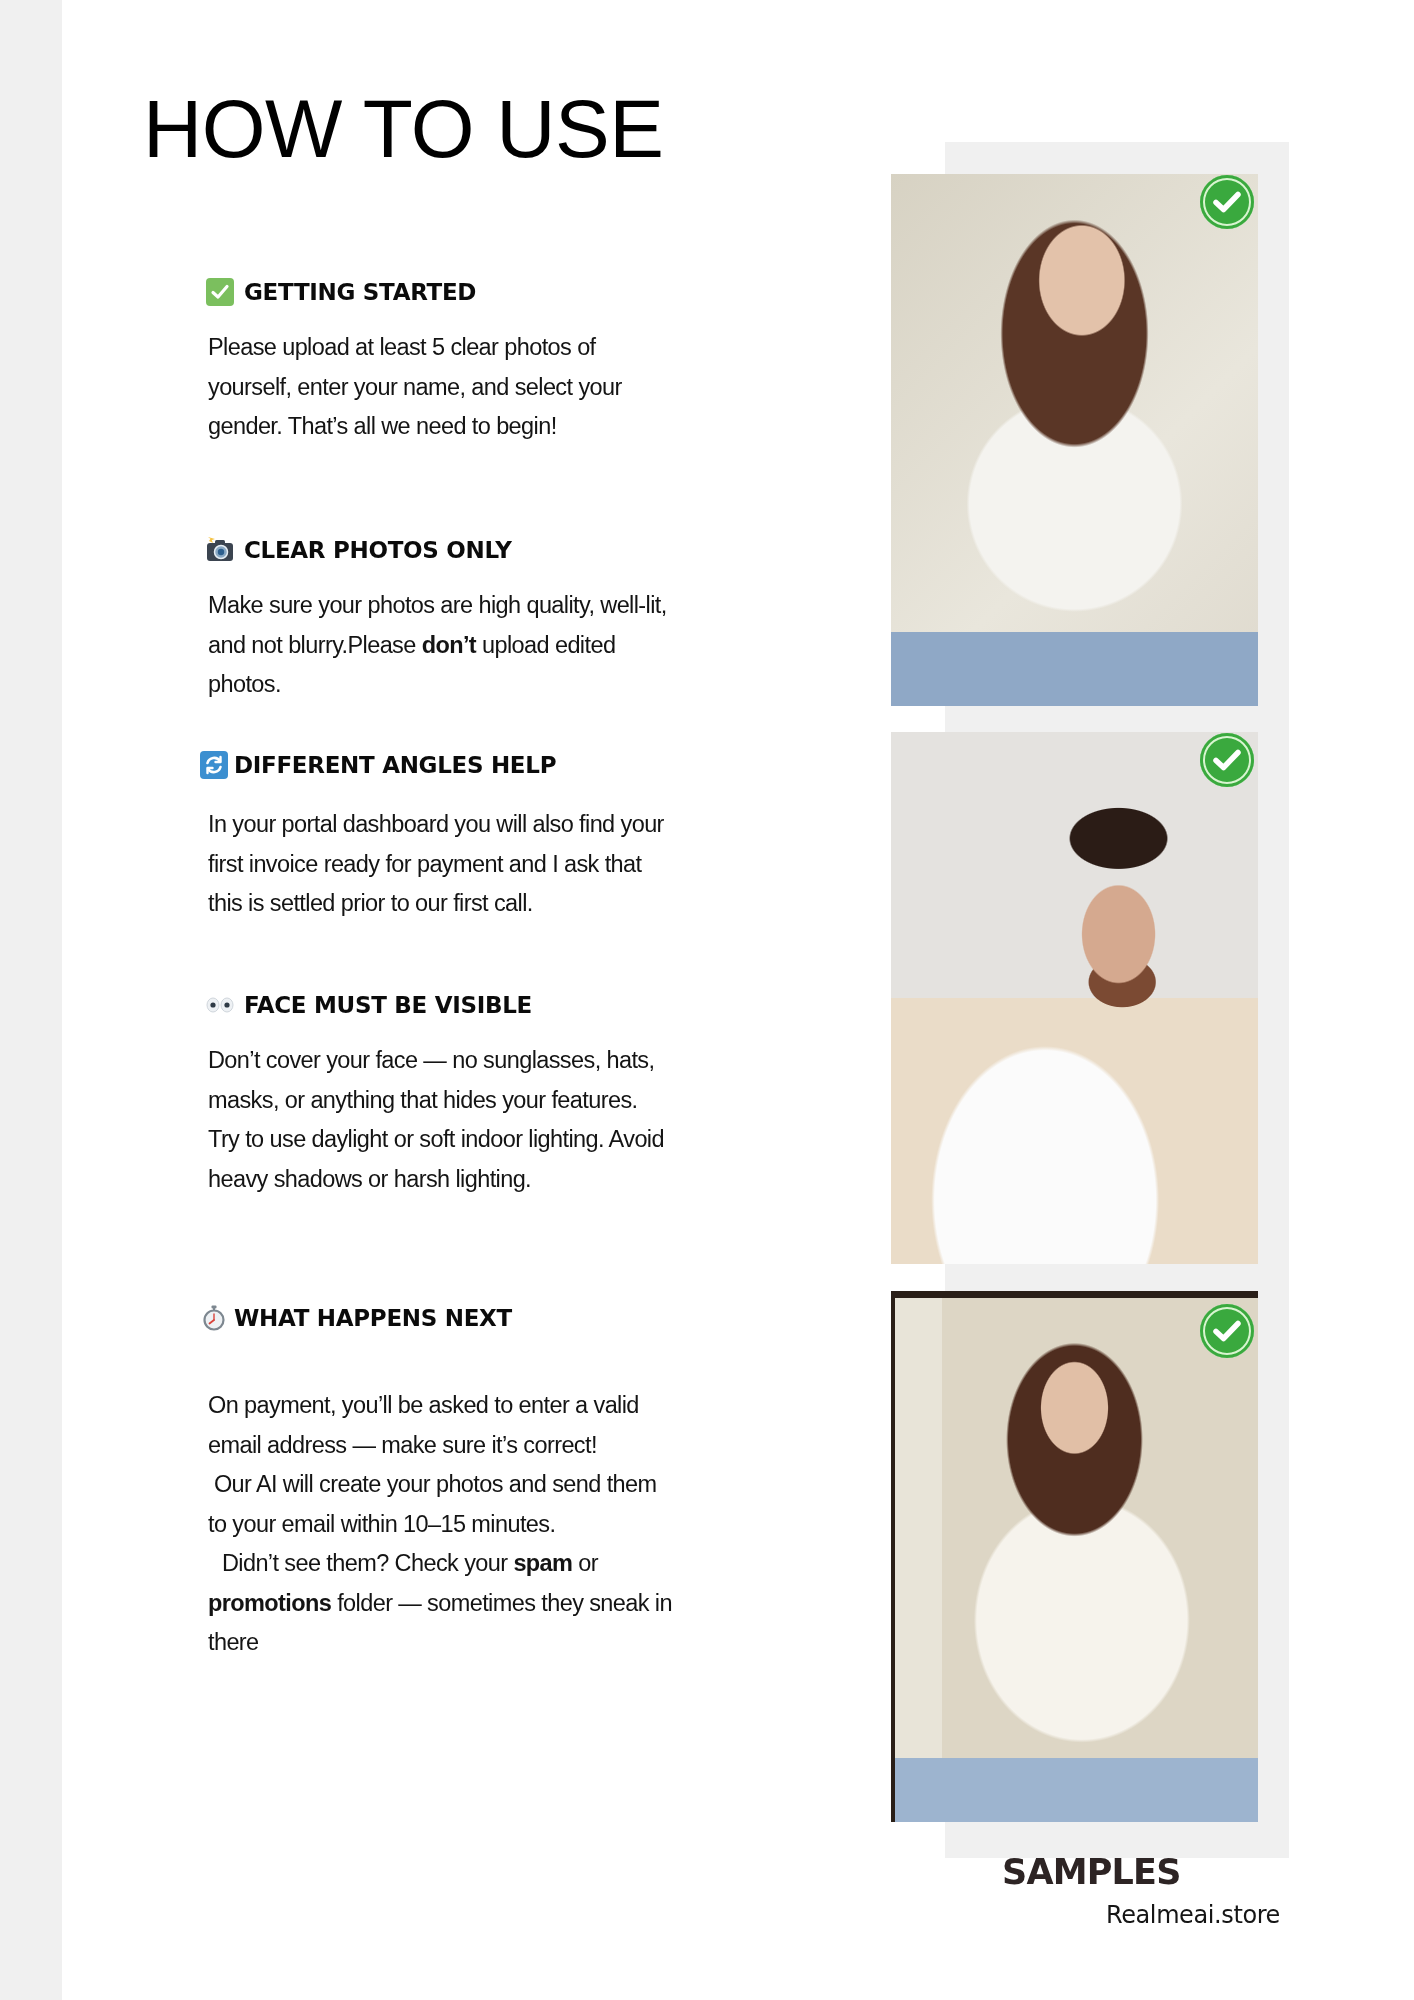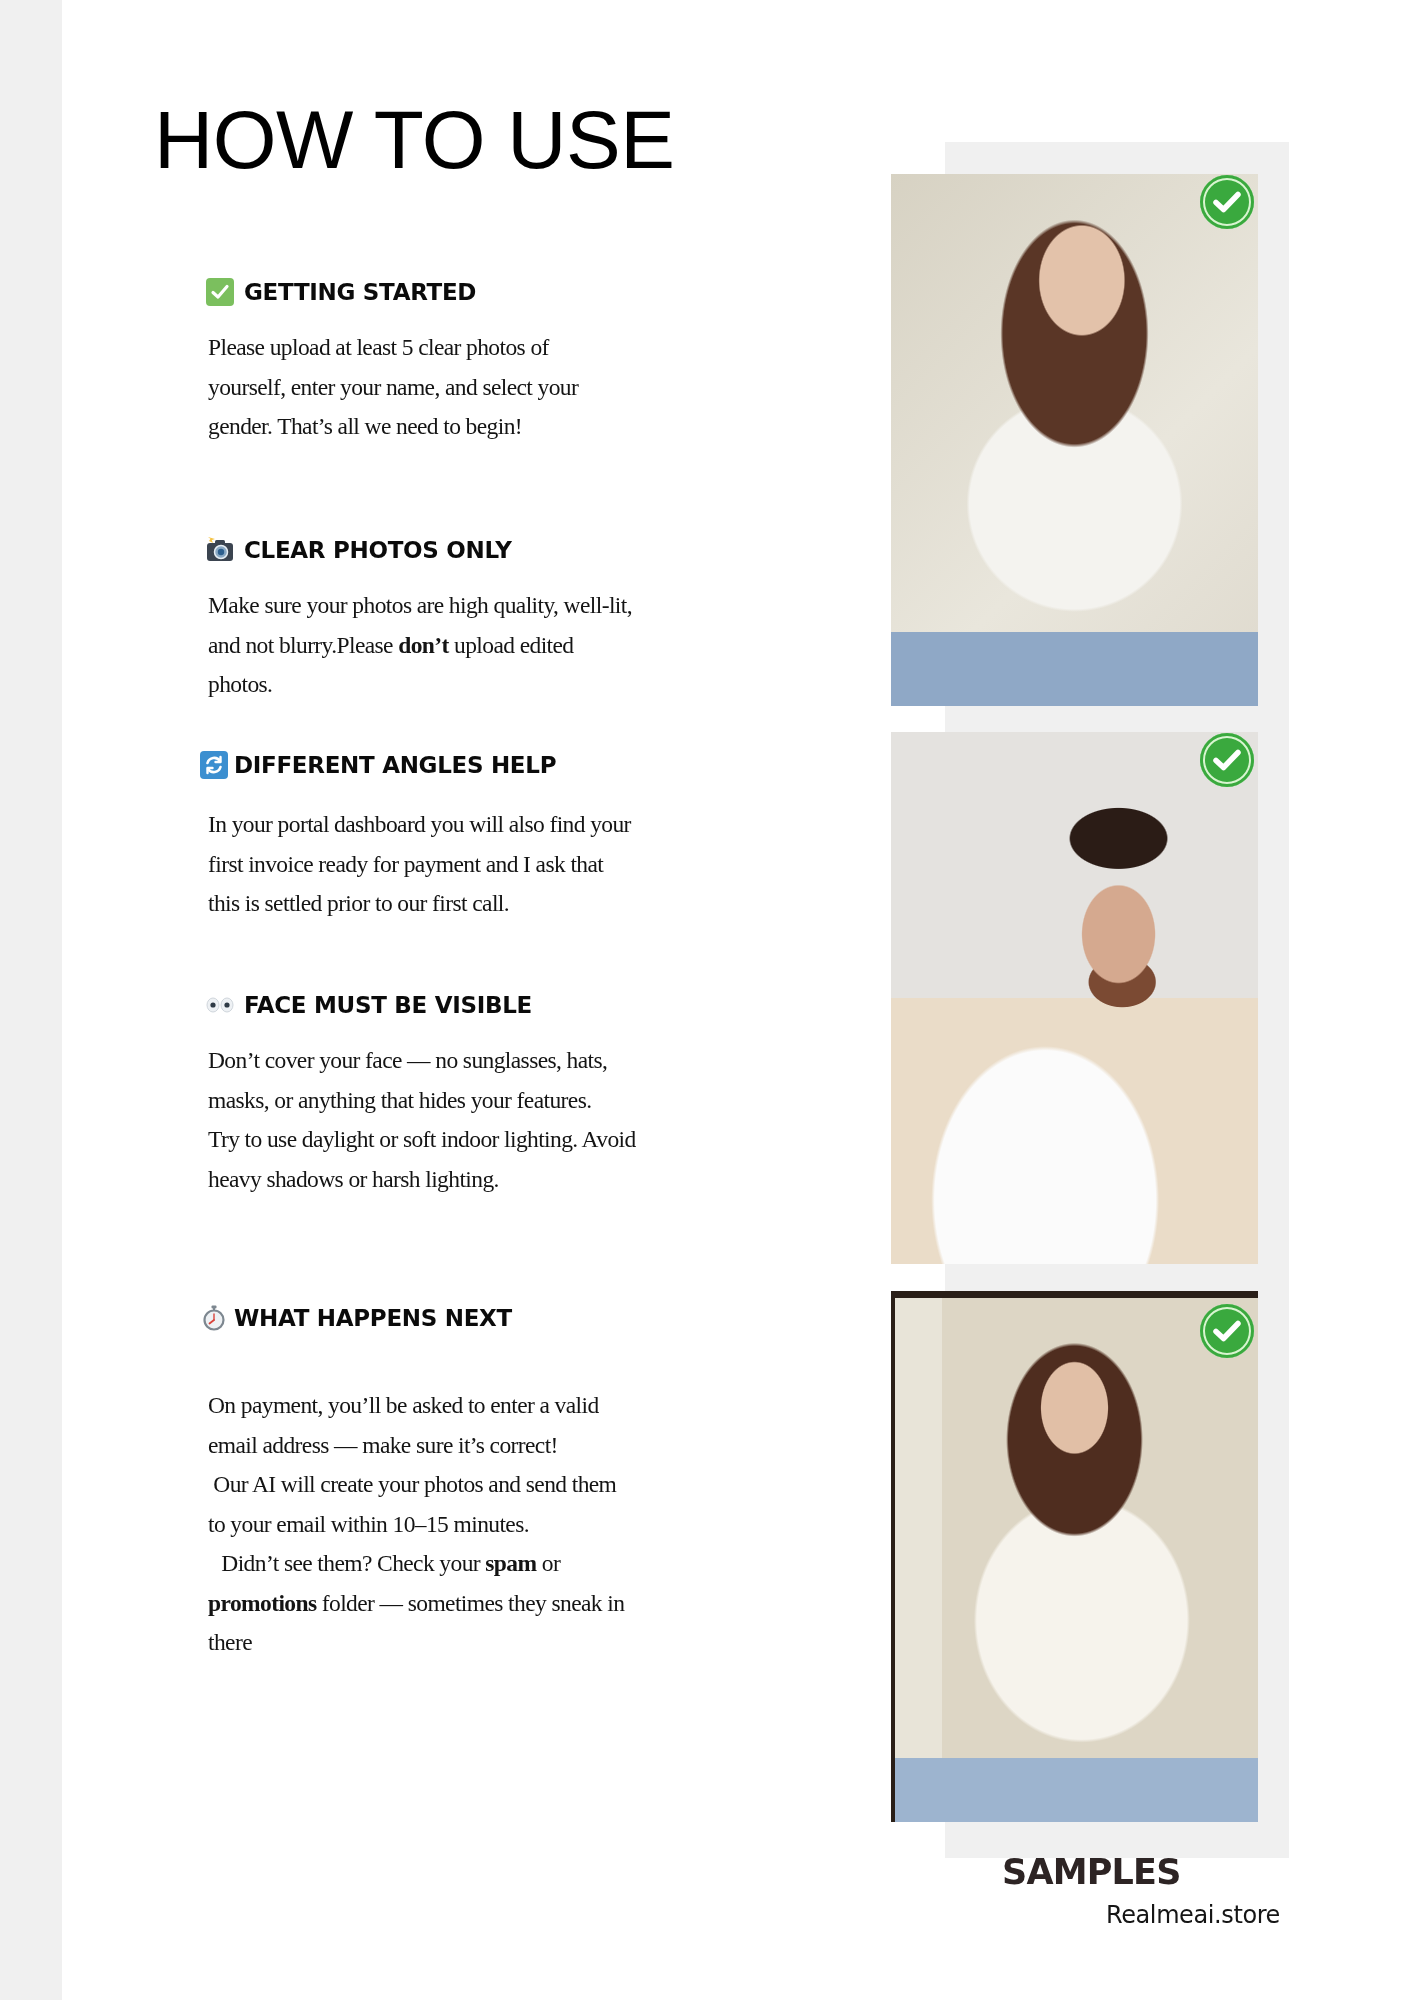--- a/index.html
+++ b/index.html
@@ -21,21 +21,21 @@
     font-family: "DejaVu Sans", sans-serif; font-weight: 700; font-size: 23px;
     letter-spacing: -0.3px; color: #0b0b0b; white-space: nowrap;
   }
   .sec-icon {
     position: absolute; width: 28px; height: 28px; top: 2px;
     display: flex; align-items: center; justify-content: center; border-radius: 4px;
     font-size: 18px; line-height: 1;
   }
   .sec-label { position: absolute; left: 36px; }
   .sec-body {
-    font-family: Liberation Serif, serif; font-size: 23.5px; line-height: 39.5px;
+    font-family: Liberation Sans, sans-serif; font-size: 23.5px; line-height: 39.5px;
     color: #141414; letter-spacing: -0.6px; font-weight: 400;
   }
   .sec-body .line { display: block; white-space: nowrap; }
   .sec-body b { font-weight: 700; }
 
   
   .icon-check { background: #7bbf5e; color: #fff; left: -2px; }
   .icon-camera { left: -2px; background: transparent; }
   .icon-refresh { left: -8px; background: #3c8fd0; color: #fff; }
   .icon-eyes { left: -2px; }
@@ -85,21 +85,21 @@
     position: absolute; left: 1106px; top: 1901px;
     font-family: "DejaVu Sans", sans-serif; font-size: 24px; letter-spacing: -0.4px;
     color: #151515; white-space: nowrap;
   }
 </style>
 </head>
 <body>
 
 <div class="left-strip"></div>
 
-<h1 class="page-title" style="margin:11px;">HOW TO USE</h1>
+<h1 class="page-title" style="margin:0;">HOW TO USE</h1>
 
 <div class="section" style="top:276px;">
   <div class="sec-head">
     <span class="sec-icon icon-check">
       <svg width="20" height="20" viewBox="0 0 20 20">
           <path d="M3 10.5 L8 15 L17 4.5" stroke="#fff" stroke-width="3.2" fill="none" stroke-linecap="round" stroke-linejoin="round"></path>
         </svg>
     </span>
     <span class="sec-label">GETTING STARTED</span>
   </div>

